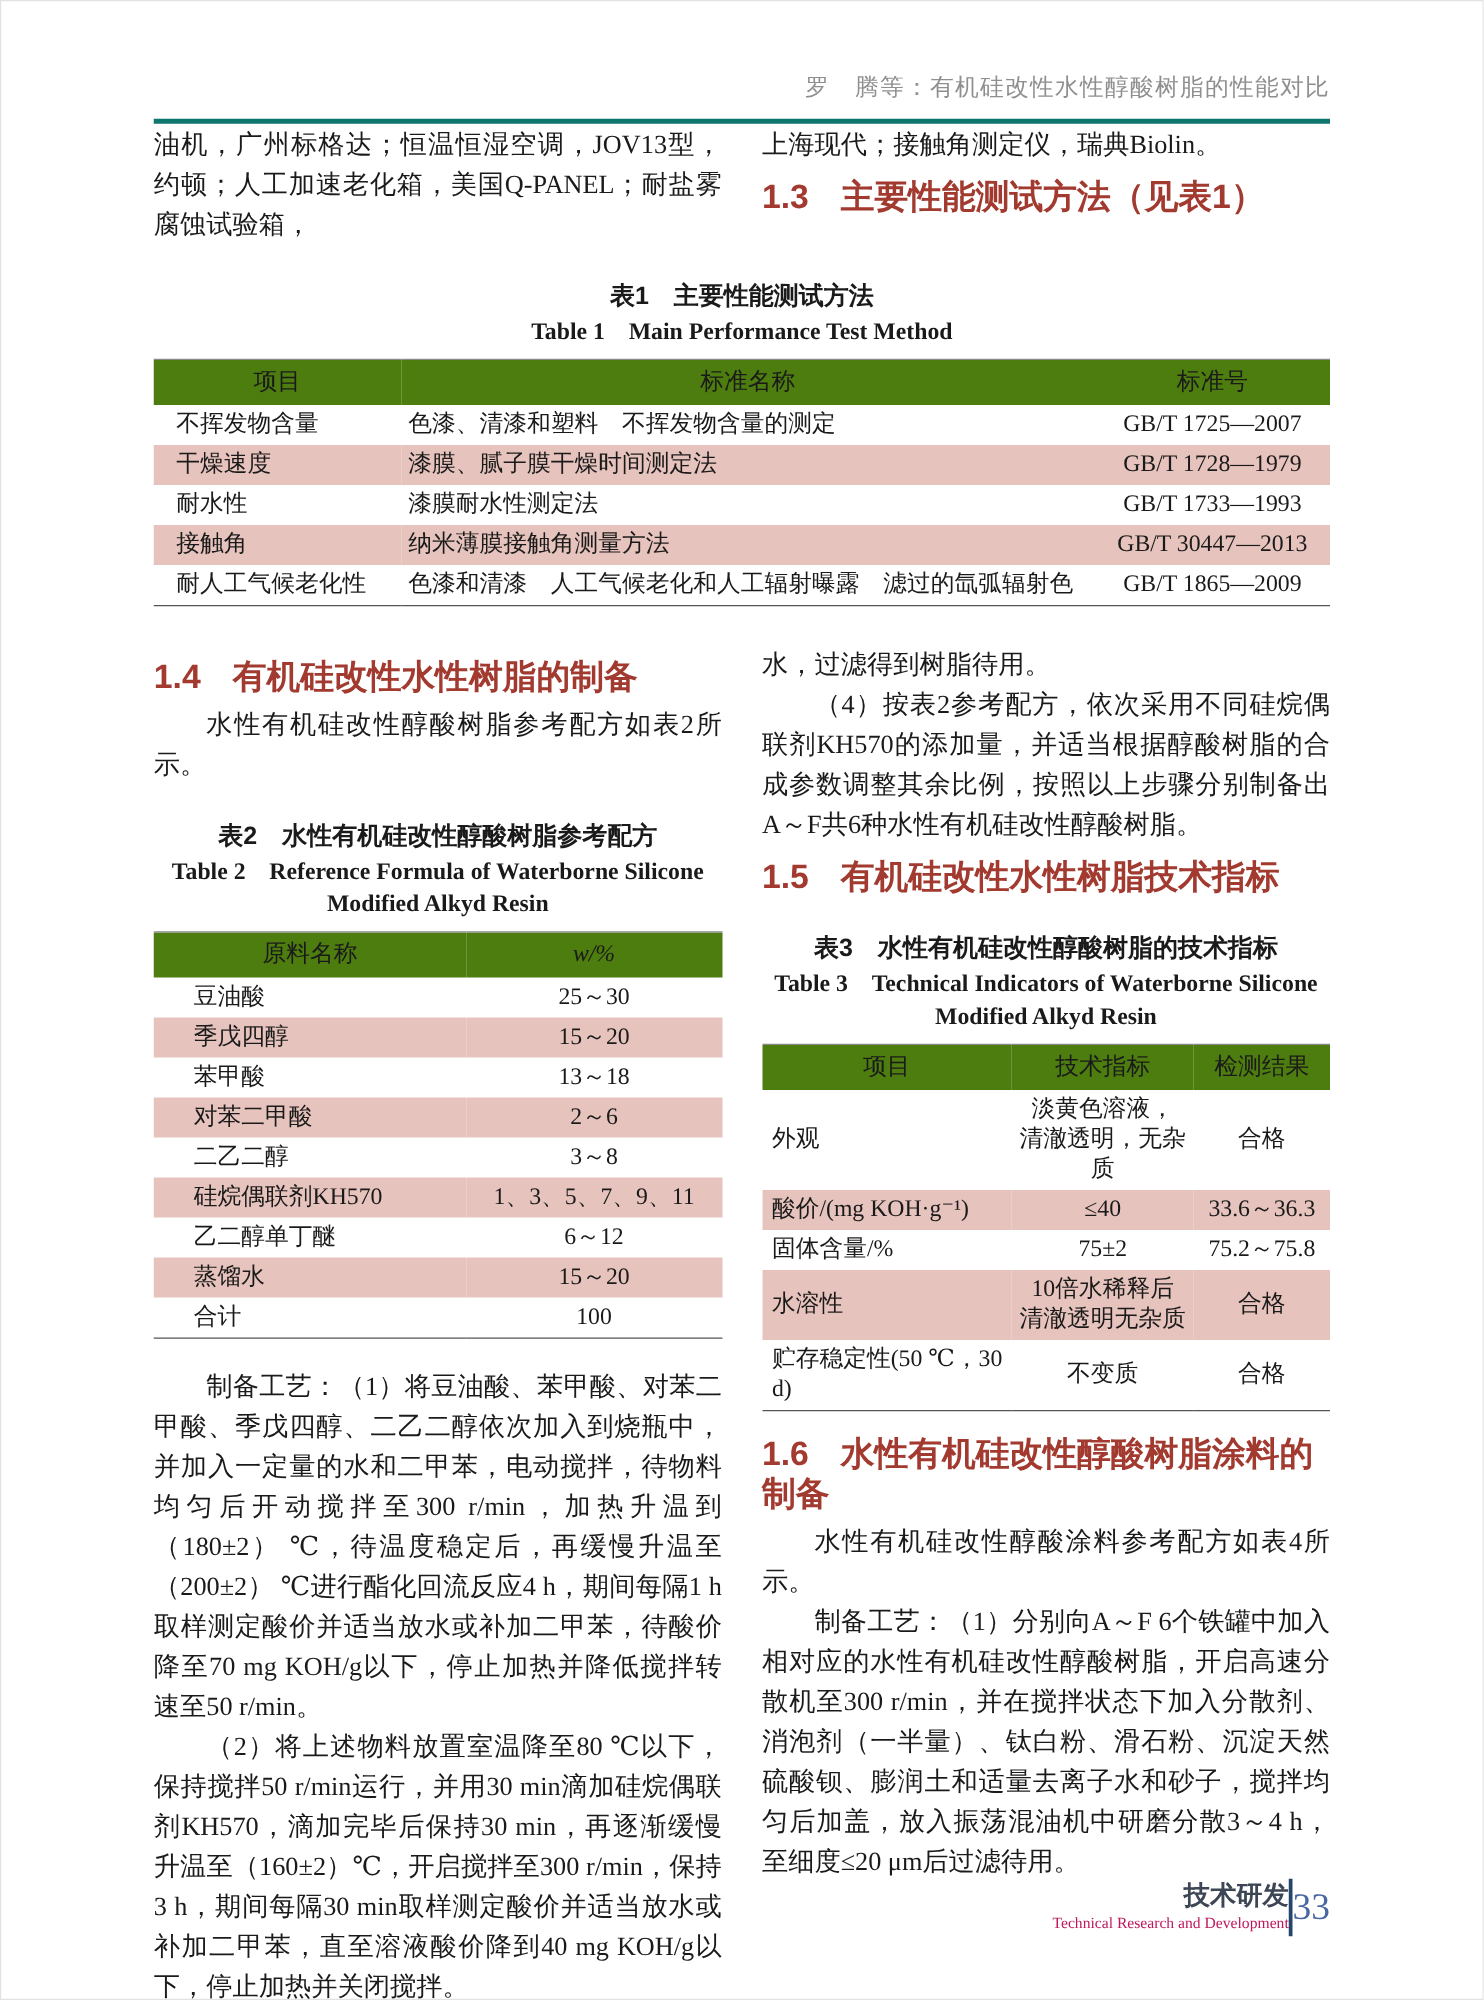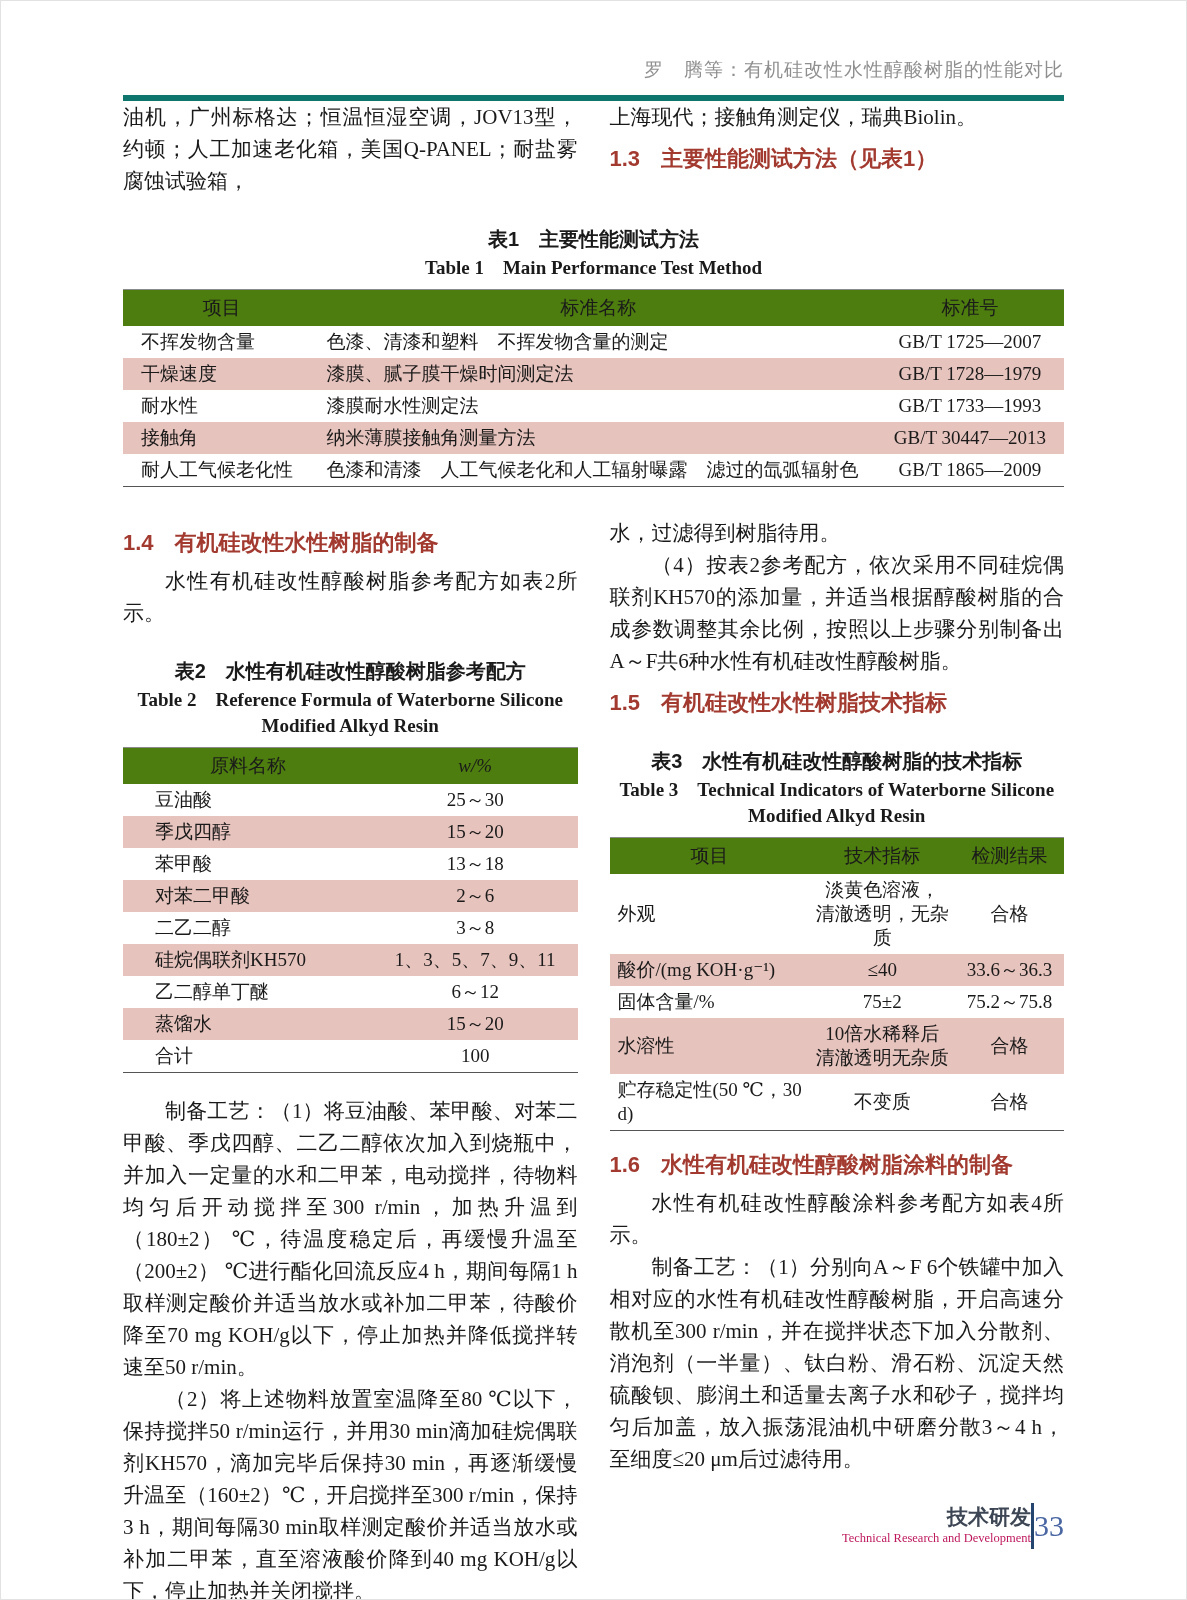--- a/index.html
+++ b/index.html
@@ -12,37 +12,37 @@
     box-sizing:border-box;
     overflow:hidden;
     font-family:"Liberation Serif","DejaVu Serif",serif;
     color:#1a1a1a;
   }
   .content{padding:0 122px;}
   
   .runhead{
     margin-top:56px;
     padding-bottom:12px;
-    border-bottom:6px solid #0f766e;
+    border-bottom:4px solid #0f766e;
     text-align:right;
     font-size:19px;
     color:#8f8f8f;
     letter-spacing:1px;
   }
   
   .two-col{display:flex;gap:32px;}
   .col{flex:1 1 0;min-width:0;}
   .para{font-size:21px;line-height:32px;text-align:justify;margin:0;}
   .indent{text-indent:2em;}
   .top-cols{}
   
   .sec{
     font-family:"Liberation Sans","DejaVu Sans",sans-serif;
     font-weight:bold;
-    font-size:22px;
+    font-size:27px;
     color:#a23a30;
     margin:10px 0 6px 0;
     line-height:32px;
   }
   .sec .num{margin-right:.95em;}
   
   .tcap-cn{
     font-family:"Liberation Sans","DejaVu Sans",sans-serif;
     font-weight:bold;font-size:20px;text-align:center;
     margin:28px 0 2px 0;line-height:28px;white-space:pre-wrap;

